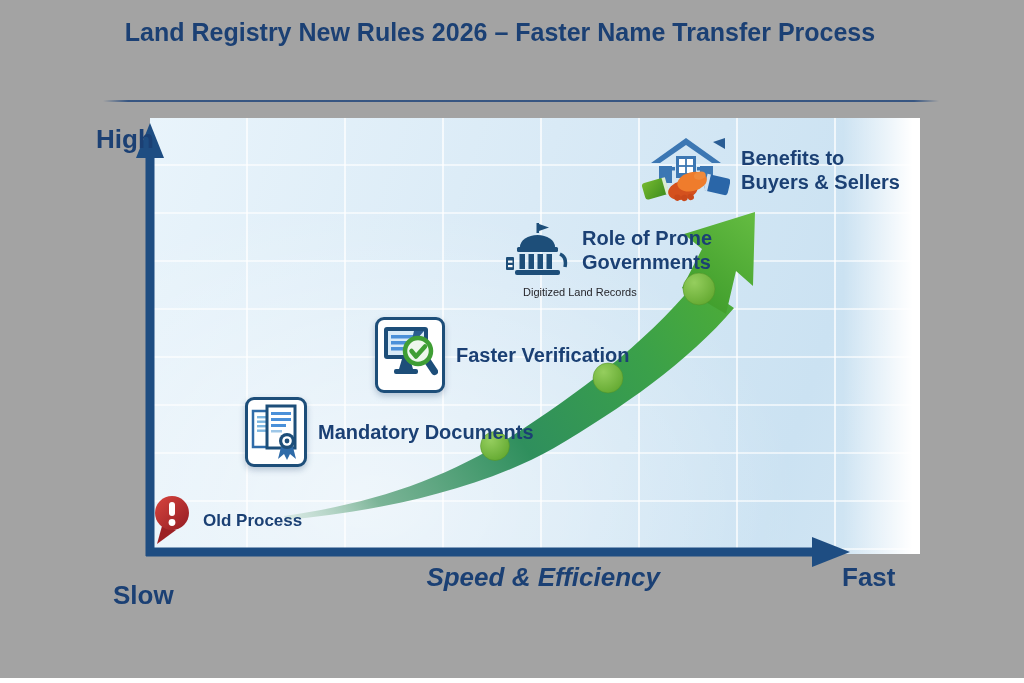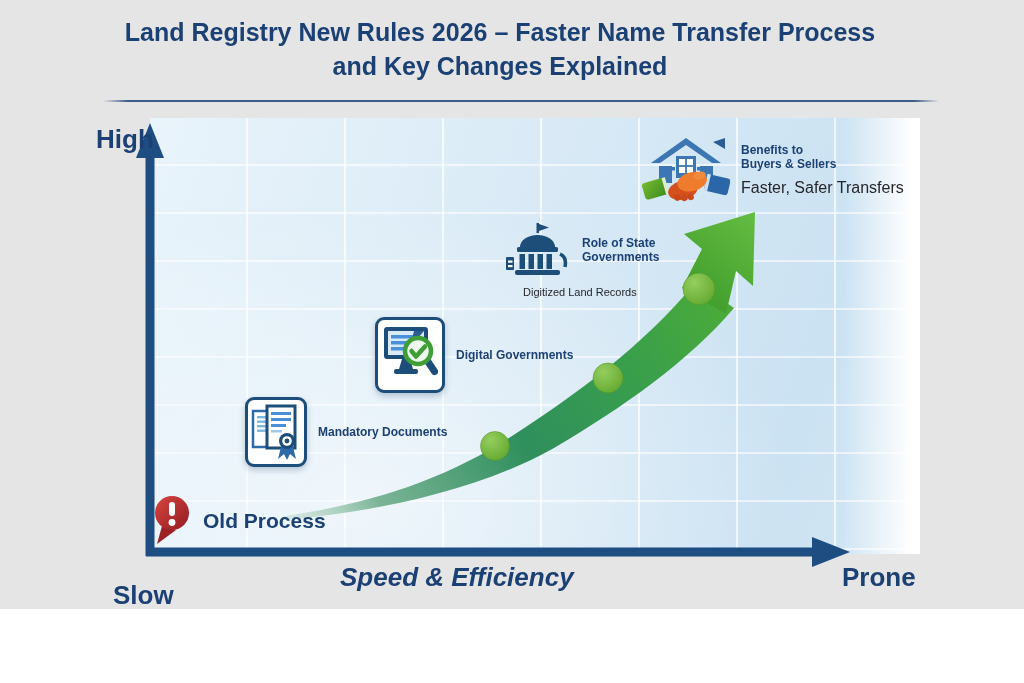--- a/index.html
+++ b/index.html
@@ -1,18 +1,18 @@
 <!DOCTYPE html>
 <html><head>
 <meta charset="utf-8">
 <style>
   html,body{margin:0;padding:0;background:#fff;}
   .stage{
-    position:relative;width:1024px;height:609px;overflow:hidden;
-    font-family:"Liberation Sans", sans-serif;background:#e5e5e5;
+    position:relative;width:1024px;height:678px;overflow:hidden;
+    font-family:"Liberation Sans", sans-serif;background:#a3a3a3;
   }
   
   .main-title{
     position:absolute;left:40px;top:16px;width:920px;text-align:center;
     color:#1b4074;font-size:25px;line-height:1.34;
   }
   .main-title .t-strong{font-weight:800;}
   .main-title .t-med{font-weight:600;}
   .title-divider{
     position:absolute;left:103px;top:100px;width:836px;height:2px;
@@ -31,27 +31,27 @@
     content:"";position:absolute;inset:0;
     background:linear-gradient(90deg, rgba(255,255,255,0) 0 90%, #ffffff 99%);
     pointer-events:none;
   }
   
   .chart-canvas{position:absolute;left:0;top:0;z-index:2;}
   
   .ax-label{position:absolute;z-index:3;color:#1b4074;font-weight:700;font-size:26px;}
   .ax-high{left:96px;top:124px;}
   .ax-slow{left:113px;top:556px;margin-top:24px;}
-  .ax-mid{left:340px;top:562px;width:320px;text-align:left;font-style:italic;}
+  .ax-mid{left:340px;top:562px;width:320px;text-align:right;font-style:italic;}
   .ax-fast{left:842px;top:562px;}
   
   .milestone{position:absolute;z-index:3;}
   .ms-row{display:flex;align-items:center;gap:11px;}
   .ms-col{display:flex;flex-direction:column;justify-content:center;}
-  .ml-title{color:#1b4074;font-weight:700;font-size:12px;line-height:1.2;white-space:pre-line;}
+  .ml-title{color:#1b4074;font-weight:700;font-size:20px;line-height:1.2;white-space:pre-line;}
   .ml-sub{color:#26262b;font-size:11px;margin-top:4px;white-space:nowrap;}
   .ml-sub.it{font-style:italic;}
   .icon-box{
     background:#fff;border:3px solid #1d4e79;border-radius:9px;
     display:flex;align-items:center;justify-content:center;
     box-shadow:0 3px 6px rgba(35,70,110,.28);
   }
   .m1{left:152px;top:494px;}
   .m2{left:245px;top:397px;}
   .m3{left:375px;top:317px;}
@@ -60,21 +60,20 @@
   .m5{left:642px;top:136px;}
   .m5 .ml-sub{margin-top:8px;}
 </style>
 </head>
 <body>
 
 <div class="stage">
 
   <div class="main-title">
     <span class="t-strong">Land Registry New Rules 2026 –</span><span class="t-med"> Faster Name Transfer Process</span><br>
-    <span class="t-med">and Key Changes Explained</span>
   </div>
   <div class="title-divider"></div>
 
   <div class="plot-area"></div>
 
   <svg class="chart-canvas" width="1024" height="683" viewBox="0 0 1024 683">
     <defs>
       <linearGradient id="gradCurve" gradientUnits="userSpaceOnUse" x1="290" y1="520" x2="740" y2="240">
         <stop offset="0" stop-color="#c3dccf" stop-opacity="0.55"></stop>
         <stop offset="0.16" stop-color="#7bb497"></stop>
@@ -107,38 +106,38 @@
 
     <line x1="150" y1="556" x2="150" y2="154" stroke="#1e4d82" stroke-width="9"></line>
     <polygon points="150,123 136,158 164,158" fill="#1e4d82"></polygon>
     <line x1="146" y1="552" x2="816" y2="552" stroke="#1e4d82" stroke-width="9"></line>
     <polygon points="850,552 812,537 812,567" fill="#1e4d82"></polygon>
   </svg>
 
   <div class="ax-label ax-high">High</div>
   <div class="ax-label ax-slow">Slow</div>
   <div class="ax-label ax-mid">Speed &amp; Efficiency</div>
-  <div class="ax-label ax-fast">Prone</div>
+  <div class="ax-label ax-fast">Fast</div>
 
   <div class="milestone m1">
     <div class="ms-row">
       <svg width="40" height="54" viewBox="0 0 40 54">
         <defs>
           <linearGradient id="gradRed" x1="0" y1="0" x2="1" y2="1">
             <stop offset="0" stop-color="#d8453f"></stop>
               <stop offset="1" stop-color="#931c22"></stop>
           </linearGradient>
         </defs>
         <path d="M10 32 L5 50 L24 36 Z" fill="#9c2024"></path>
         <circle cx="20" cy="19" r="17" fill="url(#gradRed)"></circle>
         <rect x="17" y="8" width="6" height="14" rx="3" fill="#fff"></rect>
         <circle cx="20" cy="28.5" r="3.4" fill="#fff"></circle>
       </svg>
       <div class="ms-col">
-        <div class="ml-title" style="font-size:21px">Old Process</div>
+        <div class="ml-title" style="font-size:17px">Old Process</div>
       </div>
     </div>
   </div>
 
   <div class="milestone m2">
     <div class="ms-row">
       <div class="icon-box" style="width:56px;height:64px;">
         <svg width="50" height="58" viewBox="0 0 50 58">
           <rect x="2" y="8" width="20" height="36" fill="#fff" stroke="#2f6ba8" stroke-width="2.5"></rect>
           <rect x="6" y="13" width="9" height="2.4" fill="#7db6e0"></rect>
@@ -173,21 +172,21 @@
           <rect x="9" y="22" width="16" height="3.5" fill="#4a90d9"></rect>
           <path d="M32 6 L42 6 L28 22 Z" fill="#2a5d90"></path>
           <polygon points="20,34 28,34 31,44 17,44" fill="#1d4e79"></polygon>
           <rect x="12" y="44" width="24" height="5" rx="2" fill="#1d4e79"></rect>
           <line x1="45.5" y1="36" x2="52.5" y2="46.5" stroke="#1d4e79" stroke-width="7" stroke-linecap="round"></line>
           <circle cx="36" cy="26" r="13" fill="#edf7ed" stroke="#3f9e35" stroke-width="4.5"></circle>
           <path d="M29.5 26 l4.5 5.5 l9 -10" stroke="#3f9e35" stroke-width="4.5" fill="none" stroke-linecap="round" stroke-linejoin="round"></path>
         </svg>
       </div>
       <div class="ms-col">
-        <div class="ml-title">Digital Governments</div>
+        <div class="ml-title">Faster Verification</div>
       </div>
     </div>
   </div>
 
   <div class="milestone m4">
     <div class="ms-row">
       <svg width="66" height="58" viewBox="0 0 66 58">
         <rect x="31.5" y="2" width="2.5" height="10" fill="#1d4e79"></rect>
         <polygon points="34,3 44,6.5 34,10" fill="#1d4e79"></polygon>
         <path d="M15 26 A 17.5 12 0 0 1 50 26 Z" fill="#1d4e79"></path>
@@ -195,21 +194,21 @@
         <rect x="14.5" y="33" width="5.5" height="15" fill="#1d4e79"></rect>
         <rect x="23.5" y="33" width="5.5" height="15" fill="#1d4e79"></rect>
         <rect x="32.5" y="33" width="5.5" height="15" fill="#1d4e79"></rect>
         <rect x="41.5" y="33" width="5.5" height="15" fill="#1d4e79"></rect>
         <rect x="10" y="49" width="45" height="5" rx="2" fill="#1d4e79"></rect>
         <rect x="1" y="36" width="8" height="13" rx="1" fill="#1d4e79"></rect>
         <rect x="3" y="39.5" width="4.5" height="2.2" fill="#fff"></rect>
         <rect x="3" y="44" width="4.5" height="2.2" fill="#fff"></rect>
         <path d="M55 33 q 7 3 5 13" stroke="#1d4e79" stroke-width="3.5" fill="none"></path>
       </svg>
-      <div class="ml-title">Role of State
+      <div class="ml-title">Role of Prone
 Governments</div>
     </div>
     <div class="ml-sub">Digitized Land Records</div>
   </div>
 
   <div class="milestone m5">
     <div class="ms-row">
       <svg width="88" height="68" viewBox="0 0 88 68">
         <defs>
           <linearGradient id="gradGreenSleeve" x1="0" y1="0" x2="1" y2="1">
@@ -240,18 +239,17 @@
           <ellipse cx="51" cy="47" rx="15" ry="9.5" fill="#ef7c2c"></ellipse>
           <ellipse cx="60" cy="43" rx="6" ry="4" fill="#f08a3c"></ellipse>
           <circle cx="33" cy="59" r="3.2" fill="#c9491b"></circle>
           <circle cx="39.5" cy="61" r="3.2" fill="#c9491b"></circle>
           <circle cx="46" cy="61.5" r="3.2" fill="#c9491b"></circle>
         </g>
       </svg>
       <div class="ms-col">
         <div class="ml-title">Benefits to
 Buyers &amp; Sellers</div>
-        <div class="ml-sub" style="font-size:16px">Faster, Safer Transfers</div>
       </div>
     </div>
   </div>
 
 </div>
 
 </body></html>

